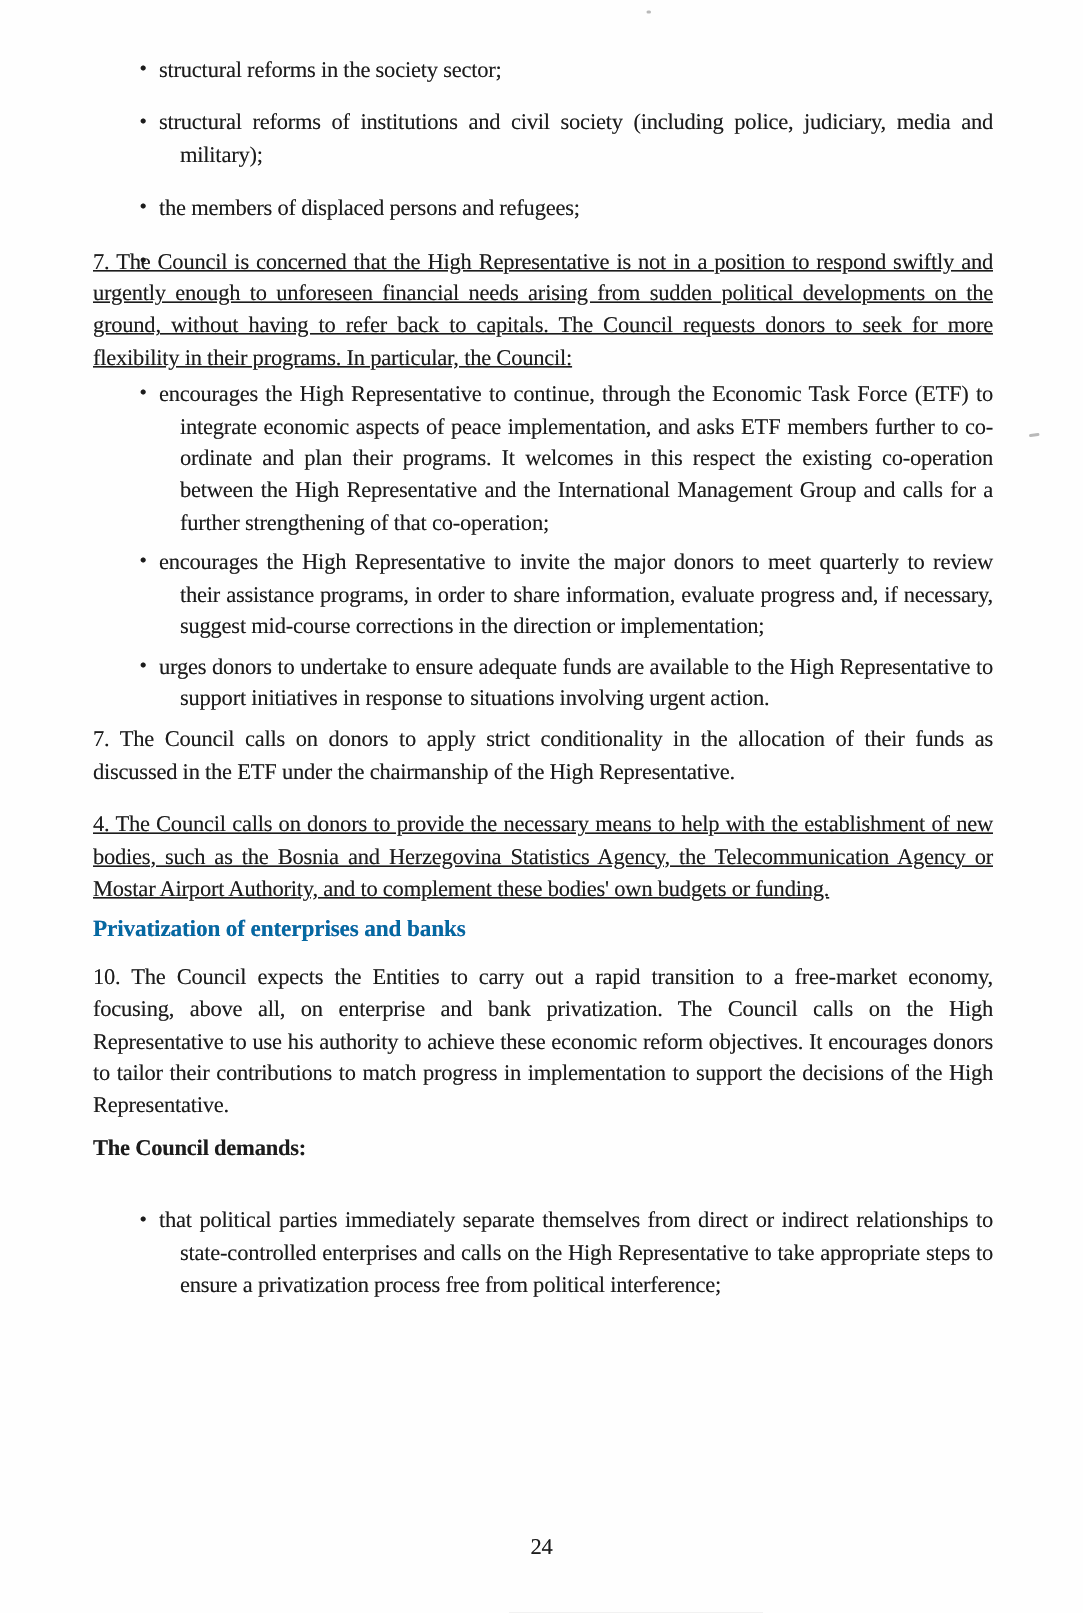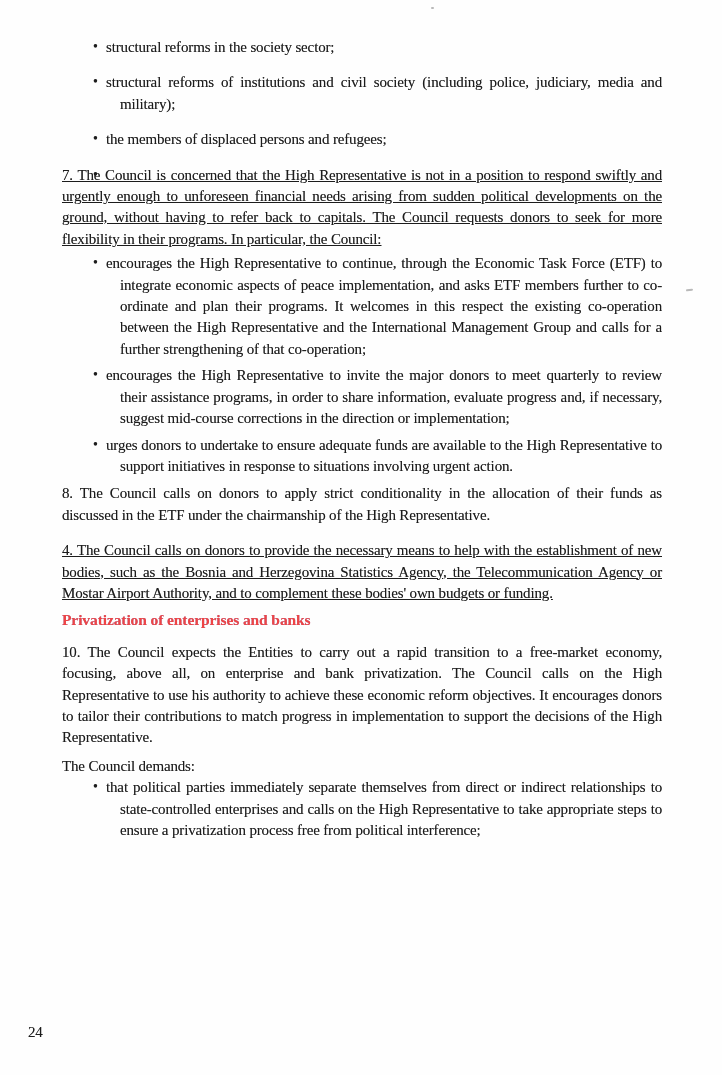--- a/index.html
+++ b/index.html
@@ -24,21 +24,21 @@
     padding: 37px 60px 0 62px;
   }
   .content {
     width: 600px;
   }
   p.para {
     margin: 0 0 4px 0;
     text-align: justify;
   }
   p.para.mb14 { margin-bottom: 14px; }
-  p.para.mb9  { margin-bottom: 0; }
+  p.para.mb9  { margin-bottom: 27px; font-weight: bold; }
   p.para.mb3  { margin-bottom: 3px; text-decoration: underline; }
   p.para.mb7  { margin-bottom: 7px; }
   ul.bullets {
     list-style: none;
     margin: 0;
     padding: 0;
   }
   ul.bullets li {
     position: relative;
     margin-left: 58px;
@@ -56,34 +56,33 @@
   ul.intro-bullets li { margin-bottom: 14px; }
   ul.intro-bullets li:last-child { margin-bottom: 0; }
   ul.council-bullets { margin-bottom: 6px; }
   ul.council-bullets li { margin-bottom: 5px; }
   ul.council-bullets li:last-child { margin-bottom: 0; }
   ul.demands-bullets { margin-bottom: 0; }
   h2.section-heading {
     margin: 0 0 11px 0;
     font-size: 15.5px;
     font-weight: bold;
-    color: #ef4444;
+    color: #0369a1;
     letter-spacing: -0.1px;
     text-shadow: 0 0 0.4px rgba(27,27,150,0.5);
   }
   .heading-gap { height: 2px; }
   .page-number {
     position: absolute;
     top: 1022px;
     left: 0;
     right: 0;
-    text-align: left;
+    text-align: center;
     text-indent: 0;
     font-size: 15px;
-    padding-left: 28px;
   }
   .artifact {
     position: absolute;
     background: #b9b9b9;
   }
   .artifact.dot-top {
     left: 431px; top: 7px;
     width: 3px; height: 2px;
     border-radius: 1px;
   }
@@ -131,21 +130,21 @@
       <li>
         <span class="bullet">•</span>
         <span>encourages the High Representative to invite the major donors to meet quarterly to review their assistance programs, in order to share information, evaluate progress and, if necessary, suggest mid-course corrections in the direction or implementation;</span>
       </li>
       <li>
         <span class="bullet">•</span>
         <span>urges donors to undertake to ensure adequate funds are available to the High Representative to support initiatives in response to situations involving urgent action.</span>
       </li>
     </ul>
 
-    <p class="para mb14">8. The Council calls on donors to apply strict conditionality in the allocation of their funds as discussed in the ETF under the chairmanship of the High Representative.</p>
+    <p class="para mb14">7. The Council calls on donors to apply strict conditionality in the allocation of their funds as discussed in the ETF under the chairmanship of the High Representative.</p>
 
     <p class="para mb3">4. The Council calls on donors to provide the necessary means to help with the establishment of new bodies, such as the Bosnia and Herzegovina Statistics Agency, the Telecommunication Agency or Mostar Airport Authority, and to complement these bodies' own budgets or funding.</p>
 
     <div class="heading-gap"></div>
     <h2 class="section-heading">Privatization of enterprises and banks</h2>
 
     <p class="para mb7">10. The Council expects the Entities to carry out a rapid transition to a free-market economy, focusing, above all, on enterprise and bank privatization. The Council calls on the High Representative to use his authority to achieve these economic reform objectives. It encourages donors to tailor their contributions to match progress in implementation to support the decisions of the High Representative.</p>
 
     <p class="para mb9">The Council demands:</p>
 

